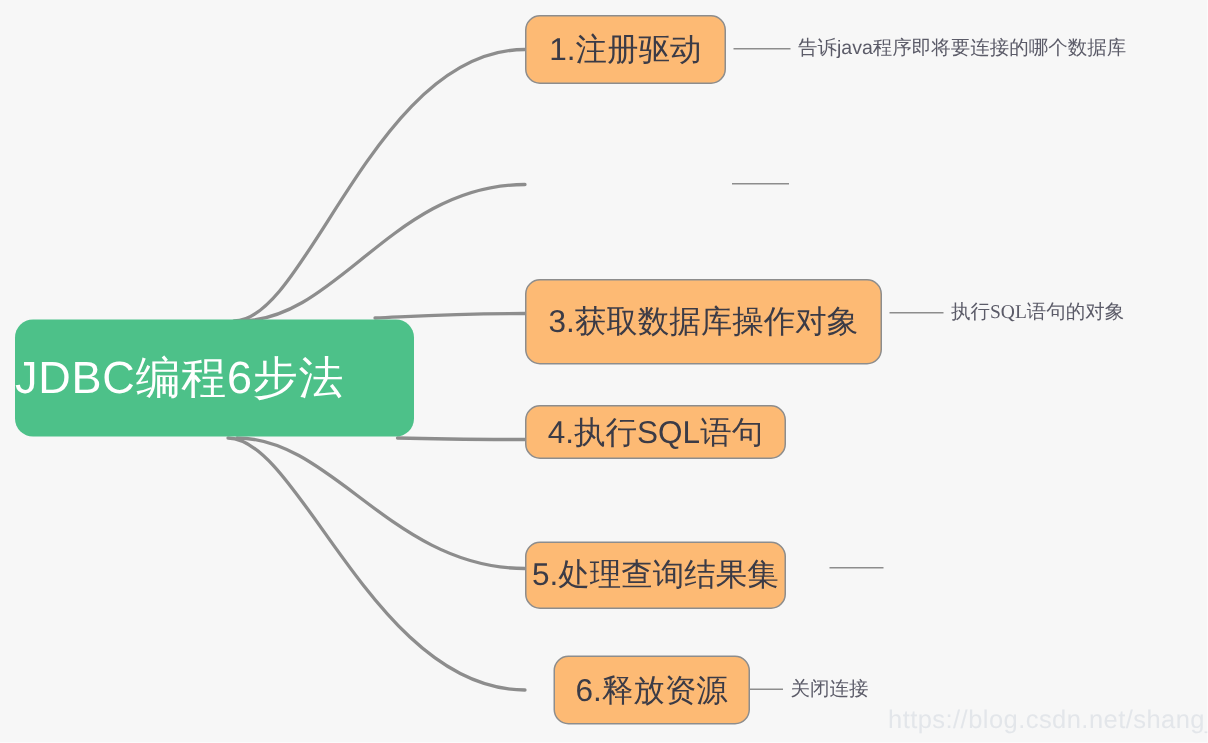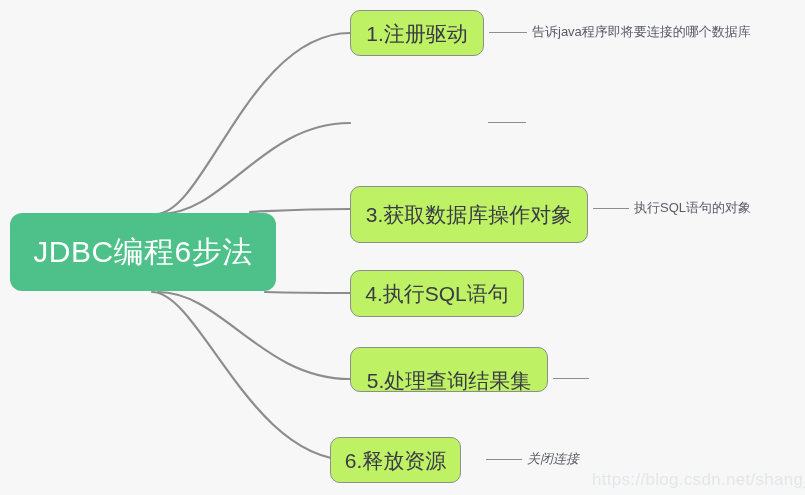--- a/index.html
+++ b/index.html
@@ -27,33 +27,33 @@
   .root-node {
     position: absolute;
     left: 10px;
     top: 213px;
     width: 266px;
     height: 78px;
     background: #4dc189;
     border-radius: 12px;
     display: flex;
     align-items: center;
-    justify-content: center;
+    justify-content: flex-start;
     box-sizing: border-box;
     z-index: 3;
   }
   .root-label {
     color: #ffffff;
     font-size: 30px;
     letter-spacing: 0.5px;
     white-space: nowrap;
   }
   .step-node {
     position: absolute;
-    background: #bef264;
+    background: #fdba74;
     border: 1.5px solid #8d8d8d;
     border-radius: 10px;
     box-sizing: border-box;
     display: flex;
     align-items: center;
     justify-content: center;
     z-index: 3;
   }
   .step-label {
     color: #3b3b46;
@@ -80,23 +80,23 @@
     color: #e3e6ea;
     font-size: 17px;
     white-space: nowrap;
     z-index: 4;
     letter-spacing: 0.3px;
   }
   
   #node-1 { left: 350px; top: 10px;  width: 134px; height: 46px; }
   #node-2 { left: 350px; top: 100px; width: 133px; height: 46px; }
   #node-3 { left: 350px; top: 186px; width: 238px; height: 57px; }
-  #node-4 { left: 350px; top: 270px; width: 174px; height: 47px; }
-  #node-5 { left: 350px; top: 347px; width: 198px; height: 45px; align-items: flex-end; }
-  #node-6 { left: 330px; top: 437px; width: 131px; height: 46px; }
+  #node-4 { left: 350px; top: 270px; width: 174px; height: 36px; }
+  #node-5 { left: 350px; top: 361px; width: 174px; height: 45px; }
+  #node-6 { left: 369px; top: 437px; width: 131px; height: 46px; }
 </style>
 </head>
 <body>
 
 <div id="canvas">
 
   <svg id="links" viewBox="0 0 805 495" xmlns="http://www.w3.org/2000/svg">
 
     <path d="M 156,214 C 205,214 250,33 350,33" fill="none" stroke="#8d8d8d" stroke-width="2.2" stroke-linecap="round"></path>
     <path d="M 160,214 C 225,214 262,123 350,123" fill="none" stroke="#8d8d8d" stroke-width="2.2" stroke-linecap="round"></path>
@@ -127,18 +127,18 @@
     <span class="step-label">6.释放资源</span>
   </div>
 
   <div class="note-stub" style="left:489px; top:32px; width:38px;"></div>
   <div class="note-stub" style="left:488px; top:122px; width:38px;"></div>
   <div class="note-stub" style="left:593px; top:208px; width:36px;"></div>
   <div class="note-stub" style="left:553px; top:378px; width:36px;"></div>
   <div class="note-stub" style="left:486px; top:459px; width:36px;"></div>
 
   <div class="note" style="left:532px; top:25px;">告诉java程序即将要连接的哪个数据库</div>
-  <div class="note" style="left:634px; top:201px;">执行SQL语句的对象</div>
-  <div class="note" style="left:527px; top:452px;font-style:italic;">关闭连接</div>
+  <div class="note" style="left:634px; top:201px;font-family:Liberation Serif, serif;">执行SQL语句的对象</div>
+  <div class="note" style="left:527px; top:452px;">关闭连接</div>
 
   <div class="watermark" style="left:592px; top:470px;">https://blog.csdn.net/shang_0122</div>
 
 </div>
 
 </body></html>

